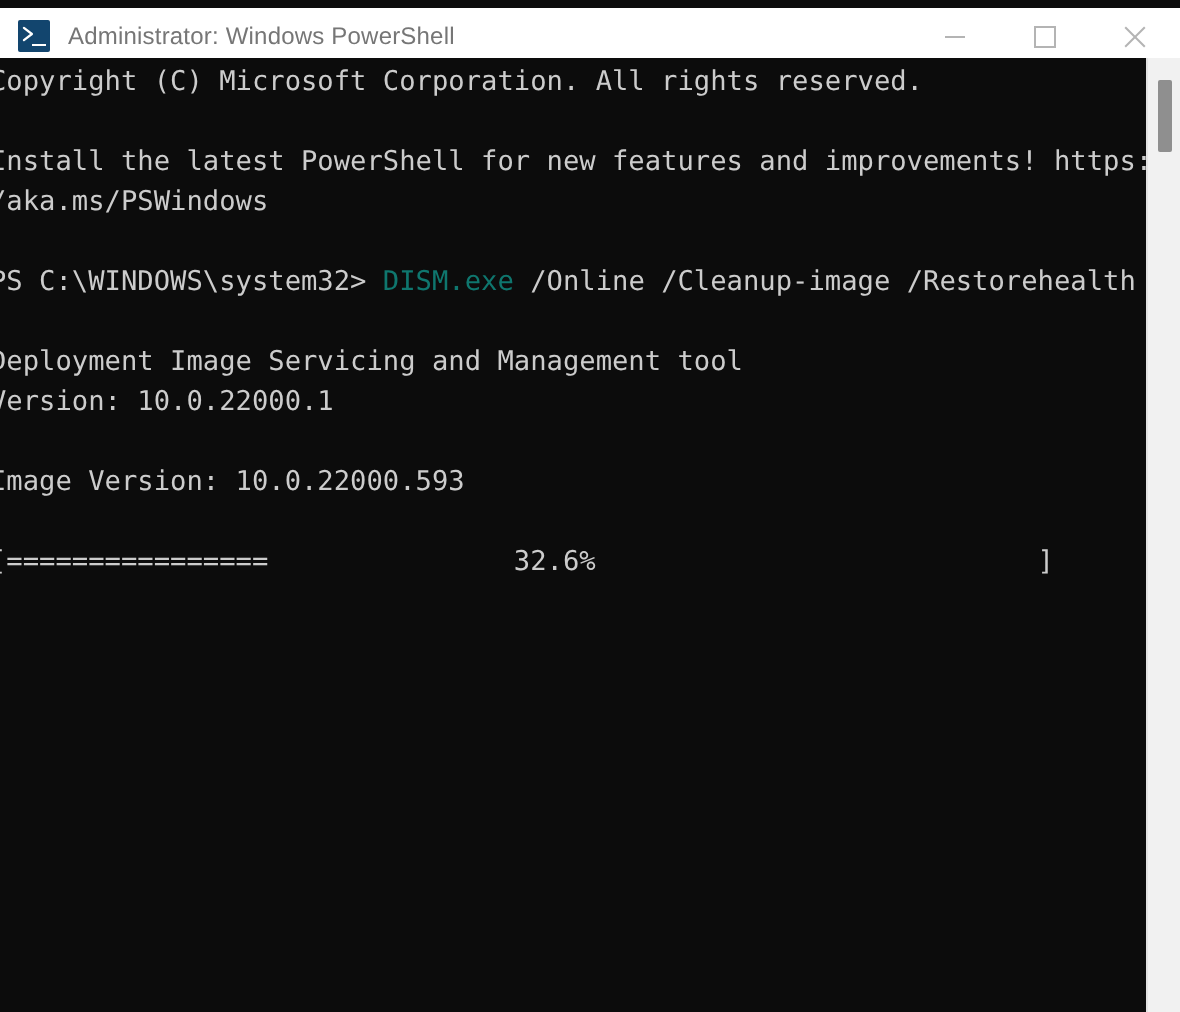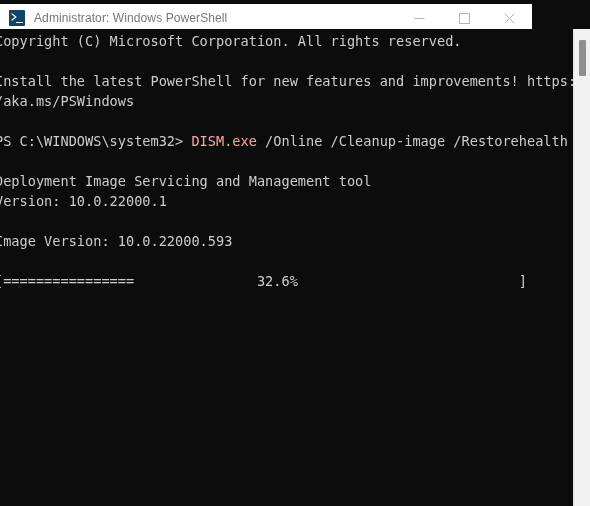--- a/index.html
+++ b/index.html
@@ -14,21 +14,21 @@
     height: 506px;
     overflow: hidden;
     background: #0c0c0c;
     font-family: "Liberation Sans", sans-serif;
   }
 
   
   .titlebar {
     position: absolute;
     top: 4px; left: 0;
-    width: 532px;
+    width: 590px;
     height: 29px;
     background: #ffffff;
     border-bottom: 1px solid #e8e8e8;
     display: flex;
     align-items: center;
     box-sizing: border-box;
   }
 
   .app-icon {
     width: 16px;
@@ -99,21 +99,21 @@
     left: -5px;
     font-family: "DejaVu Sans Mono", monospace;
     font-size: 13.6px;
     line-height: 20px;
     color: #cccccc;
     white-space: pre;
     letter-spacing: 0px;
   }
 
   .line { height: 20px; white-space: pre; }
-  .cmd-name { color: #fca5a5; }
+  .cmd-name { color: #0f766e; }
 
   
   .scrollbar {
     position: absolute;
     top: 29px;
     right: 0;
     width: 17px;
     height: 477px;
     background: #f1f1f1;
     border-left: 1px solid #e3e3e3;

